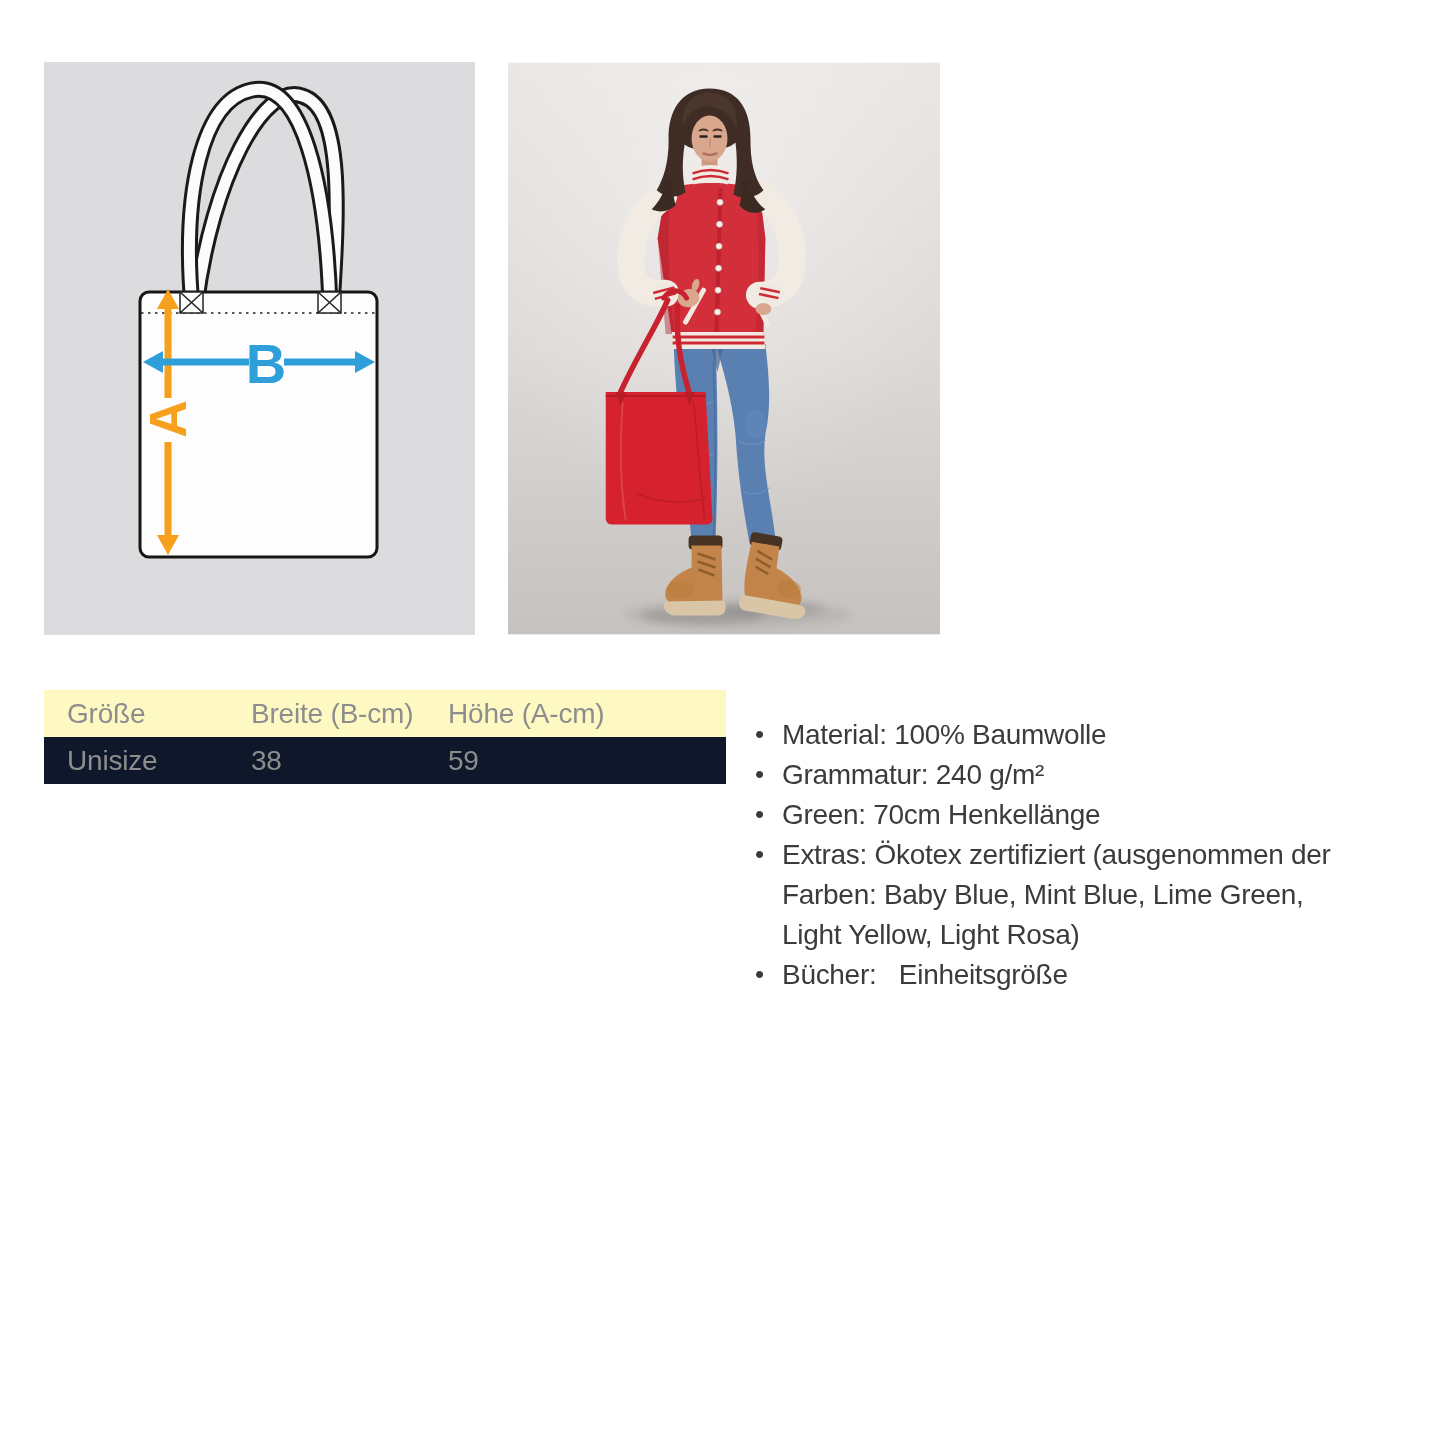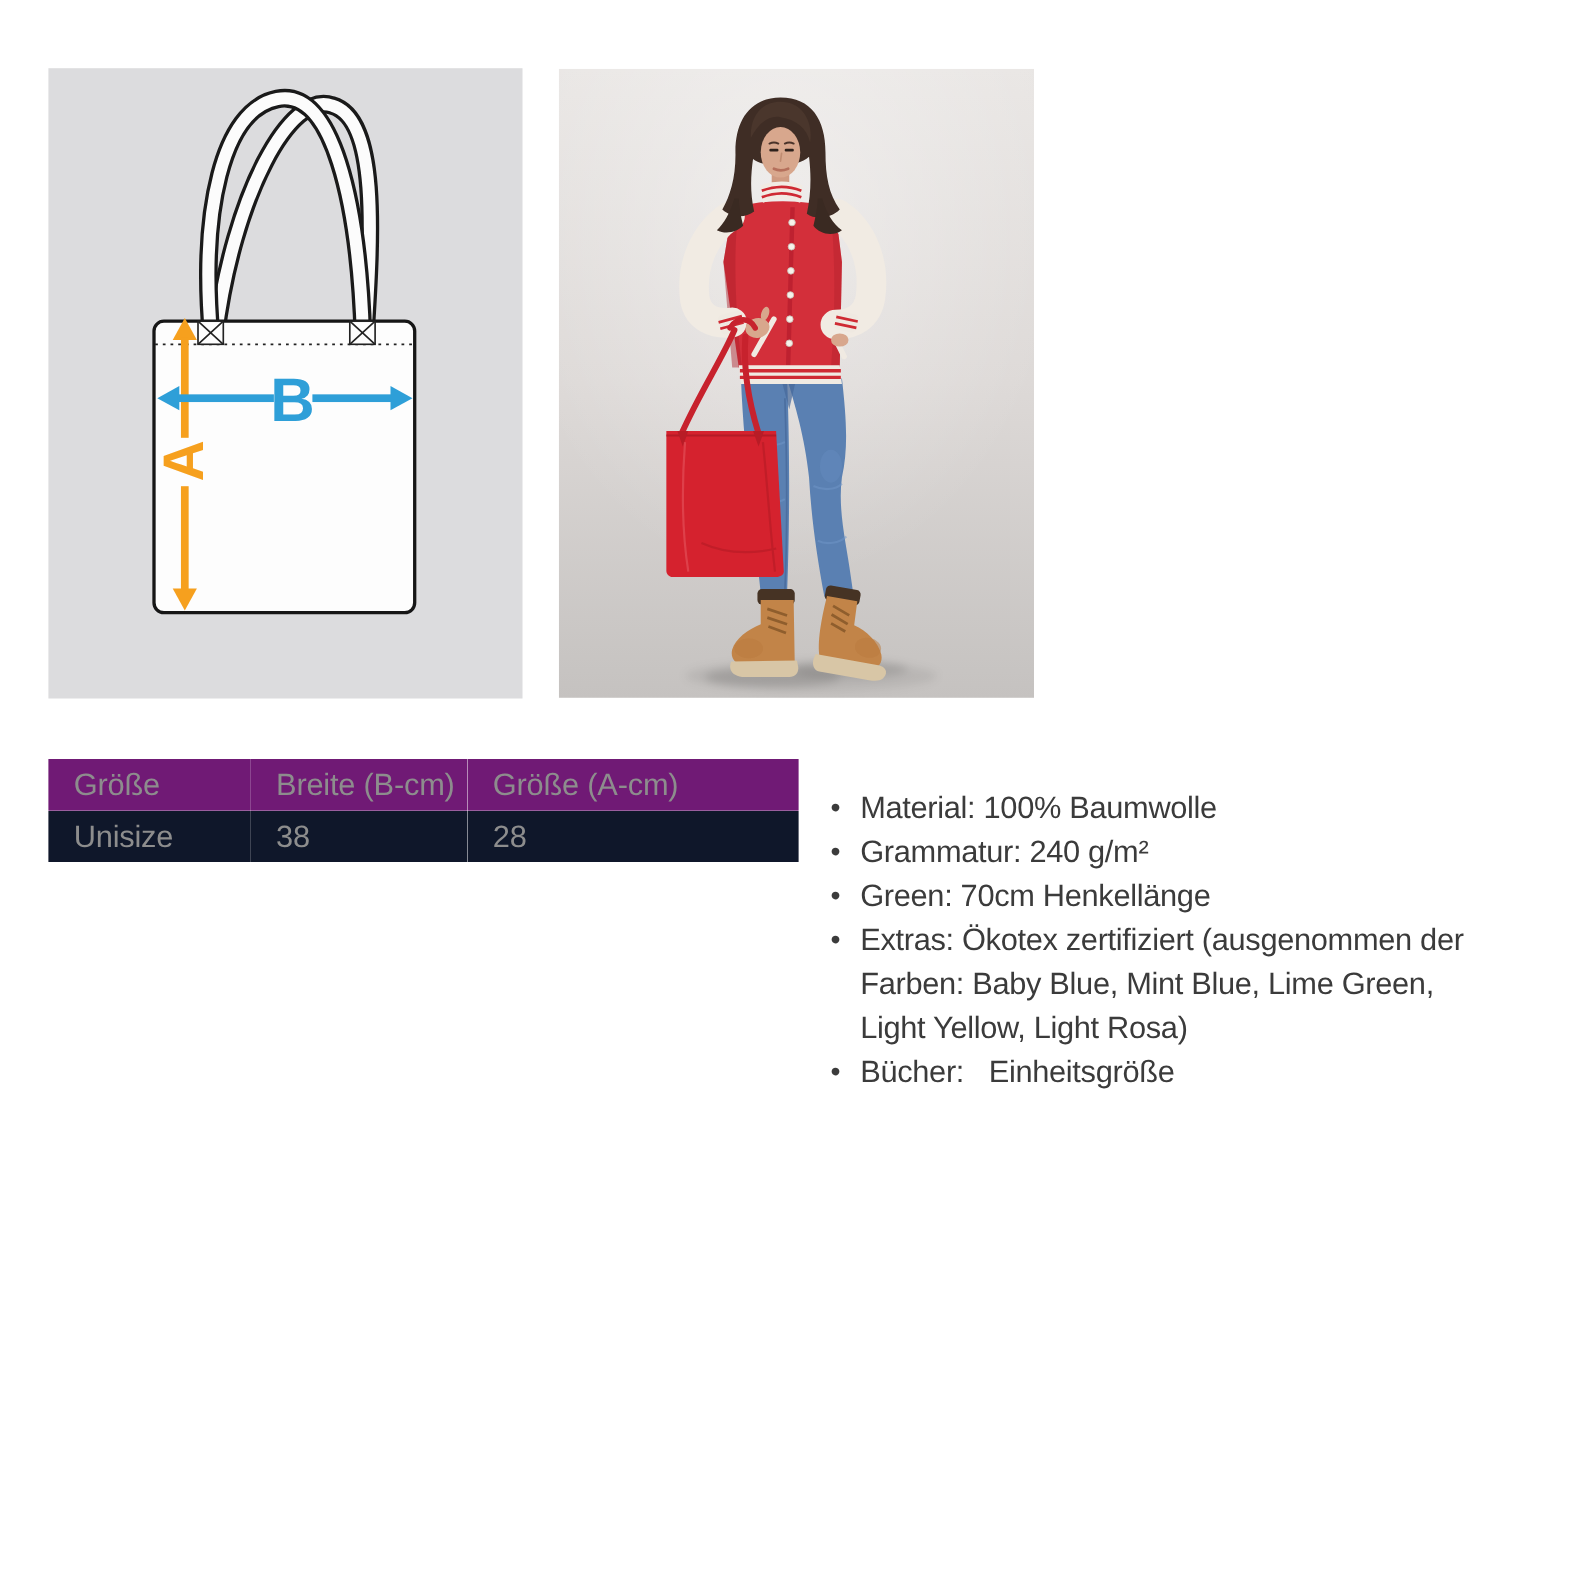--- a/index.html
+++ b/index.html
@@ -11,21 +11,21 @@
   .panel-diagram{position:absolute;left:44px;top:62px;width:431px;height:573px;background:#dcdcde;}
   .panel-photo{position:absolute;left:508px;top:62px;width:432px;height:573px;}
   .panel-diagram svg,.panel-photo svg{display:block;width:100%;height:100%;}
 
   
   .size-table{position:absolute;left:44px;top:690px;width:682px;
       border-collapse:collapse;table-layout:fixed;
       font-size:28px;color:#8d8d8d;letter-spacing:-0.2px;}
   .size-table td{padding:0 0 0 23px;vertical-align:middle;height:47px;
       overflow:hidden;white-space:nowrap;}
-  .size-table tr.hdr{background:#701a75;}
+  .size-table tr.hdr{background:#fef9c3;}
   .size-table tr.row{background:#0f172a;}
 
   
   .description{position:absolute;left:752px;top:683px;width:672px;
       font-size:28px;line-height:40px;color:#3b3b3b;letter-spacing:-0.3px;}
   .description p{margin:0;white-space:pre-wrap;}
   .description ul{list-style:none;margin:32px 0 0 0;padding:0;}
   .description li{position:relative;padding-left:30px;white-space:pre-wrap;}
   .description .dot{position:absolute;left:3px;top:-1px;font-size:26px;color:#3b3b3b;}
 
@@ -200,26 +200,26 @@
   <table class="size-table">
     <colgroup>
         <col style="width:184px">
         <col style="width:197px">
         <col style="width:301px">
       </colgroup>
     <tbody>
       <tr class="hdr">
         <td>Größe</td>
         <td>Breite (B-cm)</td>
-        <td>Größe (A-cm)</td>
+        <td>Höhe (A-cm)</td>
       </tr>
       <tr class="row">
         <td>Unisize</td>
         <td>38</td>
-        <td>28</td>
+        <td>59</td>
       </tr>
     </tbody>
   </table>
 
   <div class="description">
     <ul>
       <li><span class="dot">•</span><span>Material: 100% Baumwolle</span></li>
       <li><span class="dot">•</span><span>Grammatur: 240 g/m²</span></li>
       <li><span class="dot">•</span><span>Green: 70cm Henkellänge</span></li>
       <li><span class="dot">•</span><span>Extras: Ökotex zertifiziert (ausgenommen der

